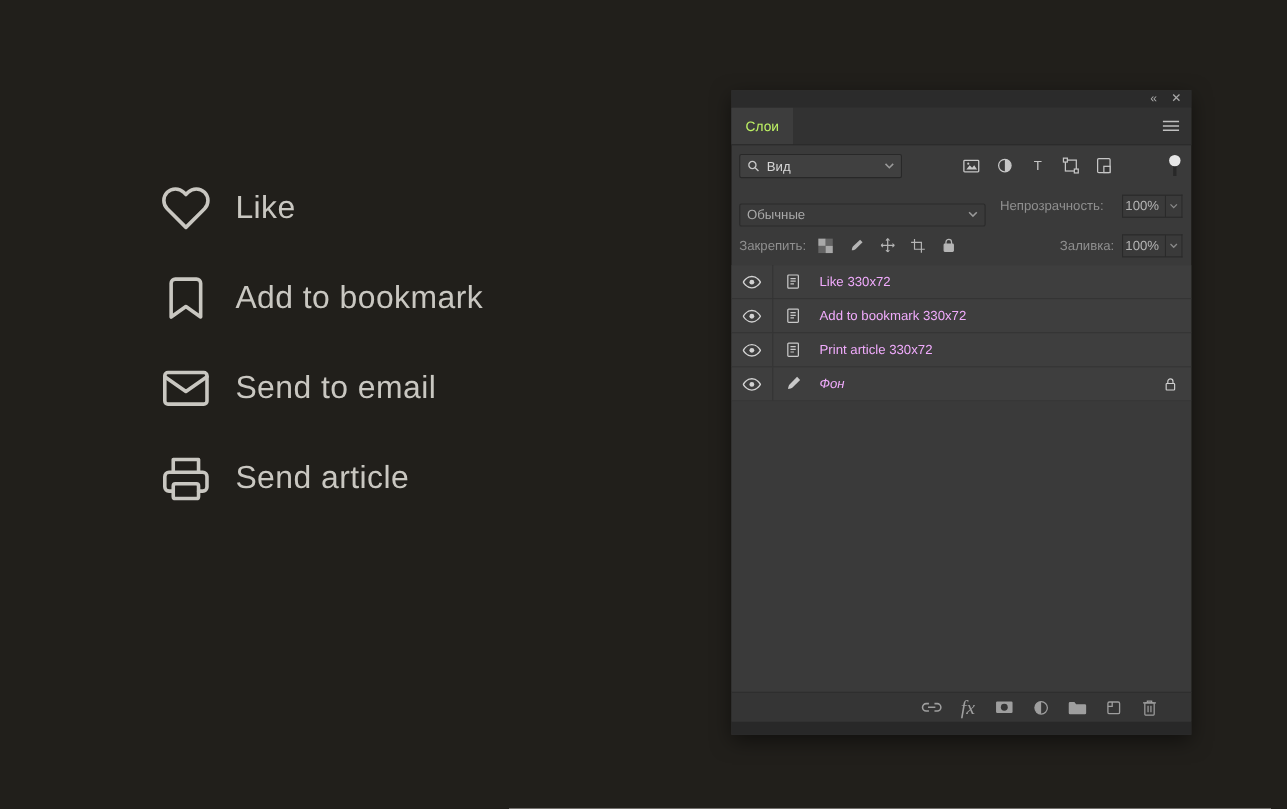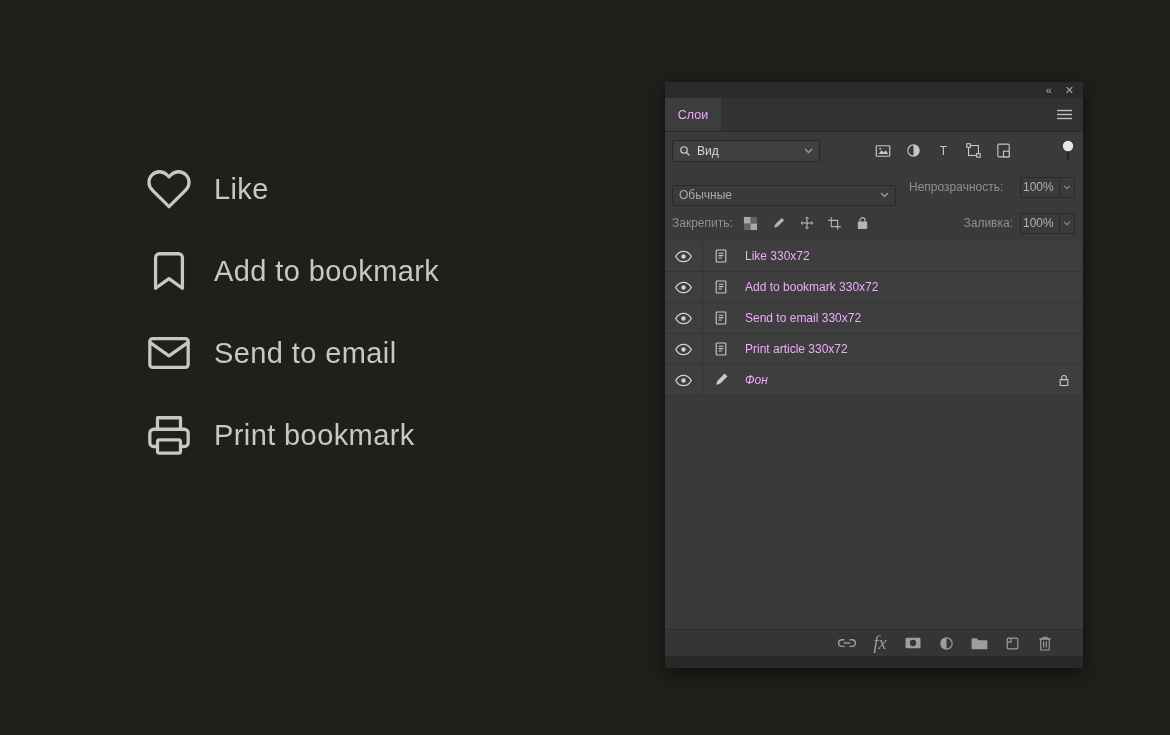--- a/index.html
+++ b/index.html
@@ -23,21 +23,21 @@
     background:#3a3a3a; color:#c4c4c4; font-size:12px;
     display:flex; flex-direction:column;
     box-shadow:0 6px 18px rgba(0,0,0,.5);
   }
   .panel svg { display:block; }
 
   .panel-topbar { height:16px; background:#2b2b2b; display:flex; justify-content:flex-end; align-items:center; gap:13px; padding-right:9px; color:#aaa; font-size:11px; line-height:1; }
   .topbar-glyph { cursor:default; }
 
   .tabbar { height:34px; background:#323232; border-bottom:1px solid #2b2b2b; display:flex; align-items:stretch; }
-  .tab { width:56px; background:#3d3d3d; display:flex; align-items:center; justify-content:center; color:#f0abfc; font-size:12.5px; }
+  .tab { width:56px; background:#3d3d3d; display:flex; align-items:center; justify-content:center; color:#bef264; font-size:12.5px; }
   .tab-rest { flex:1; }
   .menu-btn { width:38px; display:flex; align-items:center; justify-content:center; color:#c0c0c0; }
 
   .filter-row { height:37px; display:flex; align-items:center; padding:0 6px 0 7px; }
   .search-box { width:148px; height:22px; background:#404040; border:1px solid #282828; border-radius:2px; display:flex; align-items:center; padding:4px 6px; gap:6px; }
   .search-text { flex:1; color:#d6d6d6; }
   .chev { color:#9a9a9a; }
   .filter-icons { display:flex; gap:10px; margin-left:53px; color:#c6c6c6; }
   .filter-icons .fi { width:20px; height:20px; display:flex; align-items:center; justify-content:center; }
   .filter-toggle { margin-left:auto; margin-right:3px; }
@@ -103,21 +103,21 @@
     </div>
 
     <div class="ab-item">
       <span class="ab-icon">
         <svg viewBox="0 0 24 24">
             <path d="M6 9V3h12v6"></path>
             <path d="M6 18H4a2 2 0 0 1-2-2v-5a2 2 0 0 1 2-2h16a2 2 0 0 1 2 2v5a2 2 0 0 1-2 2h-2"></path>
             <rect x="6" y="14.5" width="12" height="7" rx="1"></rect>
           </svg>
       </span>
-      <span class="ab-label">Print bookmark</span>
+      <span class="ab-label">Send article</span>
     </div>
 
   </div>
 
   <div class="panel">
 
     <div class="panel-topbar">
       <span class="topbar-glyph">«</span>
       <span class="topbar-glyph">✕</span>
     </div>
@@ -286,35 +286,20 @@
         </span>
         <span class="thumb-cell">
           <svg width="16" height="16" viewBox="0 0 20 20" fill="none" stroke="currentColor" stroke-width="1.4">
               <rect x="4" y="2.5" width="12" height="15" rx="1"></rect>
               <path d="M7 6.5h6M7 9.5h6M7 12.5h4"></path>
             </svg>
         </span>
         <span class="layer-name">Add to bookmark 330x72</span>
       </div>
 
-      <div class="layer-row">
-        <span class="eye-cell">
-          <svg width="17" height="13" viewBox="0 0 24 18" fill="none" stroke="currentColor" stroke-width="1.8">
-              <path d="M1 9s4-7.3 11-7.3S23 9 23 9s-4 7.3-11 7.3S1 9 1 9z"></path>
-              <circle cx="12" cy="9" r="3.1" fill="currentColor" stroke="none"></circle>
-            </svg>
-        </span>
-        <span class="thumb-cell">
-          <svg width="16" height="16" viewBox="0 0 20 20" fill="none" stroke="currentColor" stroke-width="1.4">
-              <rect x="4" y="2.5" width="12" height="15" rx="1"></rect>
-              <path d="M7 6.5h6M7 9.5h6M7 12.5h4"></path>
-            </svg>
-        </span>
-        <span class="layer-name">Send to email 330x72</span>
-      </div>
 
       <div class="layer-row">
         <span class="eye-cell">
           <svg width="17" height="13" viewBox="0 0 24 18" fill="none" stroke="currentColor" stroke-width="1.8">
               <path d="M1 9s4-7.3 11-7.3S23 9 23 9s-4 7.3-11 7.3S1 9 1 9z"></path>
               <circle cx="12" cy="9" r="3.1" fill="currentColor" stroke="none"></circle>
             </svg>
         </span>
         <span class="thumb-cell">
           <svg width="16" height="16" viewBox="0 0 20 20" fill="none" stroke="currentColor" stroke-width="1.4">

